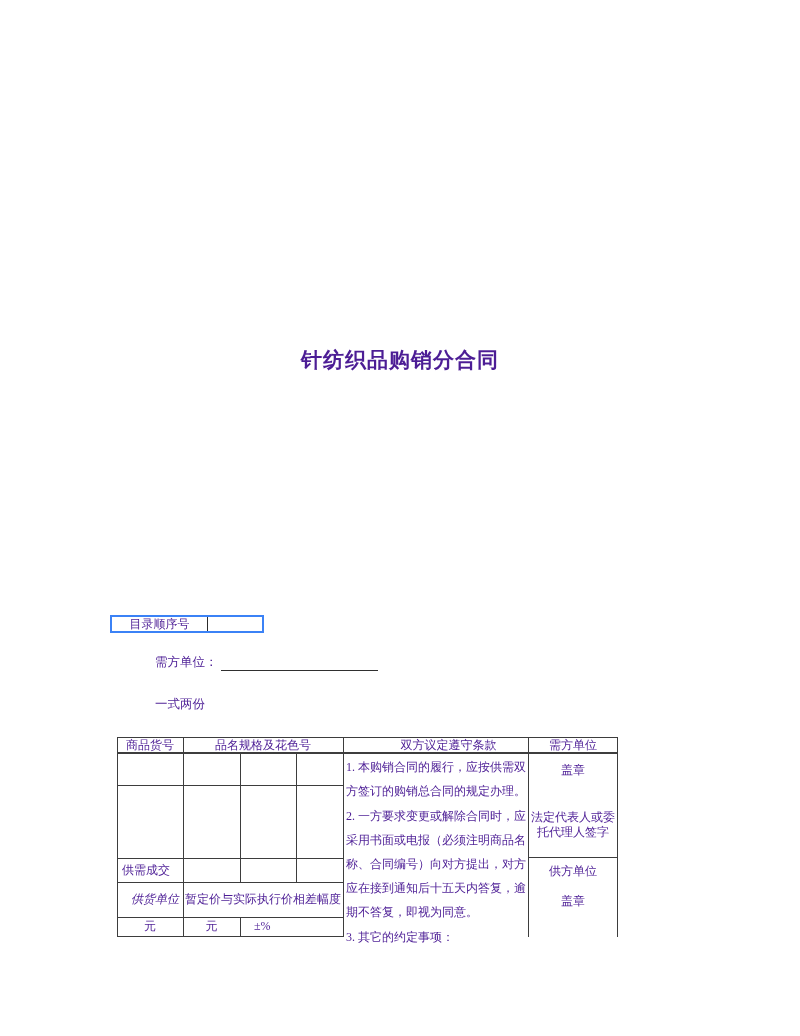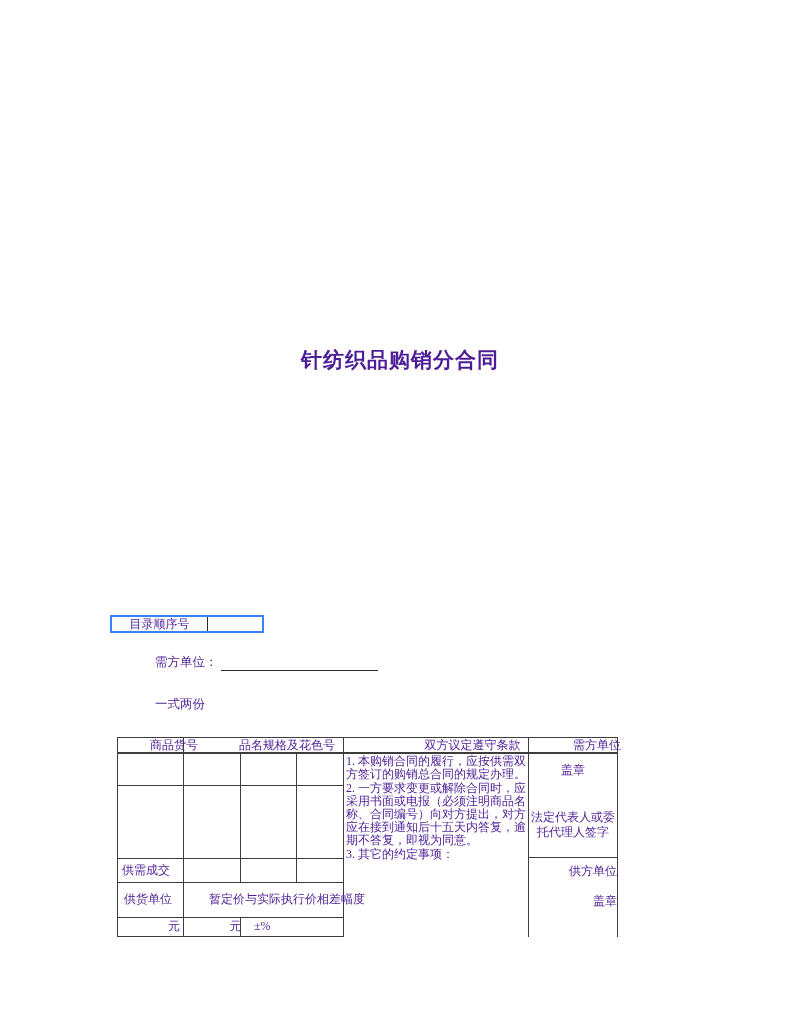--- a/index.html
+++ b/index.html
@@ -21,25 +21,25 @@
     justify-content:center;font-size:12px;white-space:nowrap;
   }
   .catalog-box .val{flex:1;}
   
   .form-row{position:absolute;left:155px;display:flex;align-items:flex-end;font-size:12.5px;height:15px;white-space:nowrap;}
   .form-row .uline{display:inline-block;width:157px;height:13px;border-bottom:1px solid #2f2f2f;margin-left:3px;}
   .copies{position:absolute;left:155px;top:696px;font-size:12.5px;}
   
   .tbl{position:absolute;left:117px;top:737px;width:501px;height:200px;font-size:12px;}
   .ln{position:absolute;background:#3d3d3d;}
-  .tc{position:absolute;display:flex;align-items:center;justify-content:center;white-space:nowrap;margin-left:24px;}
+  .tc{position:absolute;display:flex;align-items:center;justify-content:center;white-space:nowrap;}
   .tl{position:absolute;display:flex;white-space:nowrap;}
   .terms{
     position:absolute;left:229px;top:18px;width:180px;height:180px;
-    line-height:13px;text-align:justify;
+    line-height:24px;text-align:justify;
   }
   .terms p{margin:0 0 1px 0;}
   .rcol{position:absolute;display:flex;flex-direction:column;align-items:center;text-align:center;}
 </style>
 </head>
 <body>
 
 <div class="page">
 
   <h1 class="doc-title">针纺织品购销分合同</h1>
@@ -74,35 +74,35 @@
     <div class="ln" style="left:226px;top:0;width:1px;height:200px;"></div>
     <div class="ln" style="left:411px;top:0;width:1px;height:200px;"></div>
     <div class="ln" style="left:500px;top:0;width:1px;height:200px;"></div>
 
     <div class="tc" style="left:1px;top:1px;width:64px;height:14px;">商品货号</div>
     <div class="tc" style="left:67px;top:1px;width:158px;height:14px;">品名规格及花色号</div>
     <div class="tc" style="left:240px;top:1px;width:183px;height:14px;">双方议定遵守条款</div>
     <div class="tc" style="left:412px;top:1px;width:88px;height:14px;">需方单位</div>
 
     <div class="tl" style="left:2px;top:121px;width:63px;height:24px;align-items:center;padding-left:3px;">供需成交</div>
-    <div class="tl" style="left:2px;top:145px;width:63px;height:35px;align-items:center;padding-left:5px;">供货单位</div>
+    <div class="tl" style="left:2px;top:145px;width:63px;height:35px;align-items:center;padding-left:12px;font-style:italic;">供货单位</div>
     <div class="tc" style="left:67px;top:145px;width:158px;height:35px;">暂定价与实际执行价相差幅度</div>
     <div class="tc" style="left:1px;top:180px;width:64px;height:19px;">元</div>
     <div class="tc" style="left:67px;top:180px;width:55px;height:19px;">元</div>
     <div class="tl" style="left:124px;top:180px;width:100px;height:19px;align-items:center;padding-left:13px;">±%</div>
 
     <div class="terms">
       <p>1. 本购销合同的履行，应按供需双方签订的购销总合同的规定办理。</p>
       <p>2. 一方要求变更或解除合同时，应采用书面或电报（必须注明商品名称、合同编号）向对方提出，对方应在接到通知后十五天内答复，逾期不答复，即视为同意。</p>
       <p>3. 其它的约定事项：</p>
     </div>
 
     <div class="rcol" style="left:412px;top:17px;width:88px;height:103px;">
       <div style="margin-top:8px;">盖章</div>
       <div style="margin-top:31px;line-height:15px;width:86px;">法定代表人或委托代理人签字</div>
     </div>
-    <div class="rcol" style="left:412px;top:121px;width:88px;height:78px;align-items:flex-end;">
+    <div class="rcol" style="left:412px;top:121px;width:88px;height:78px;">
       <div style="margin-top:5px;">供方单位</div>
       <div style="margin-top:13px;">盖章</div>
     </div>
   </div>
 
 </div>
 
 </body></html>

